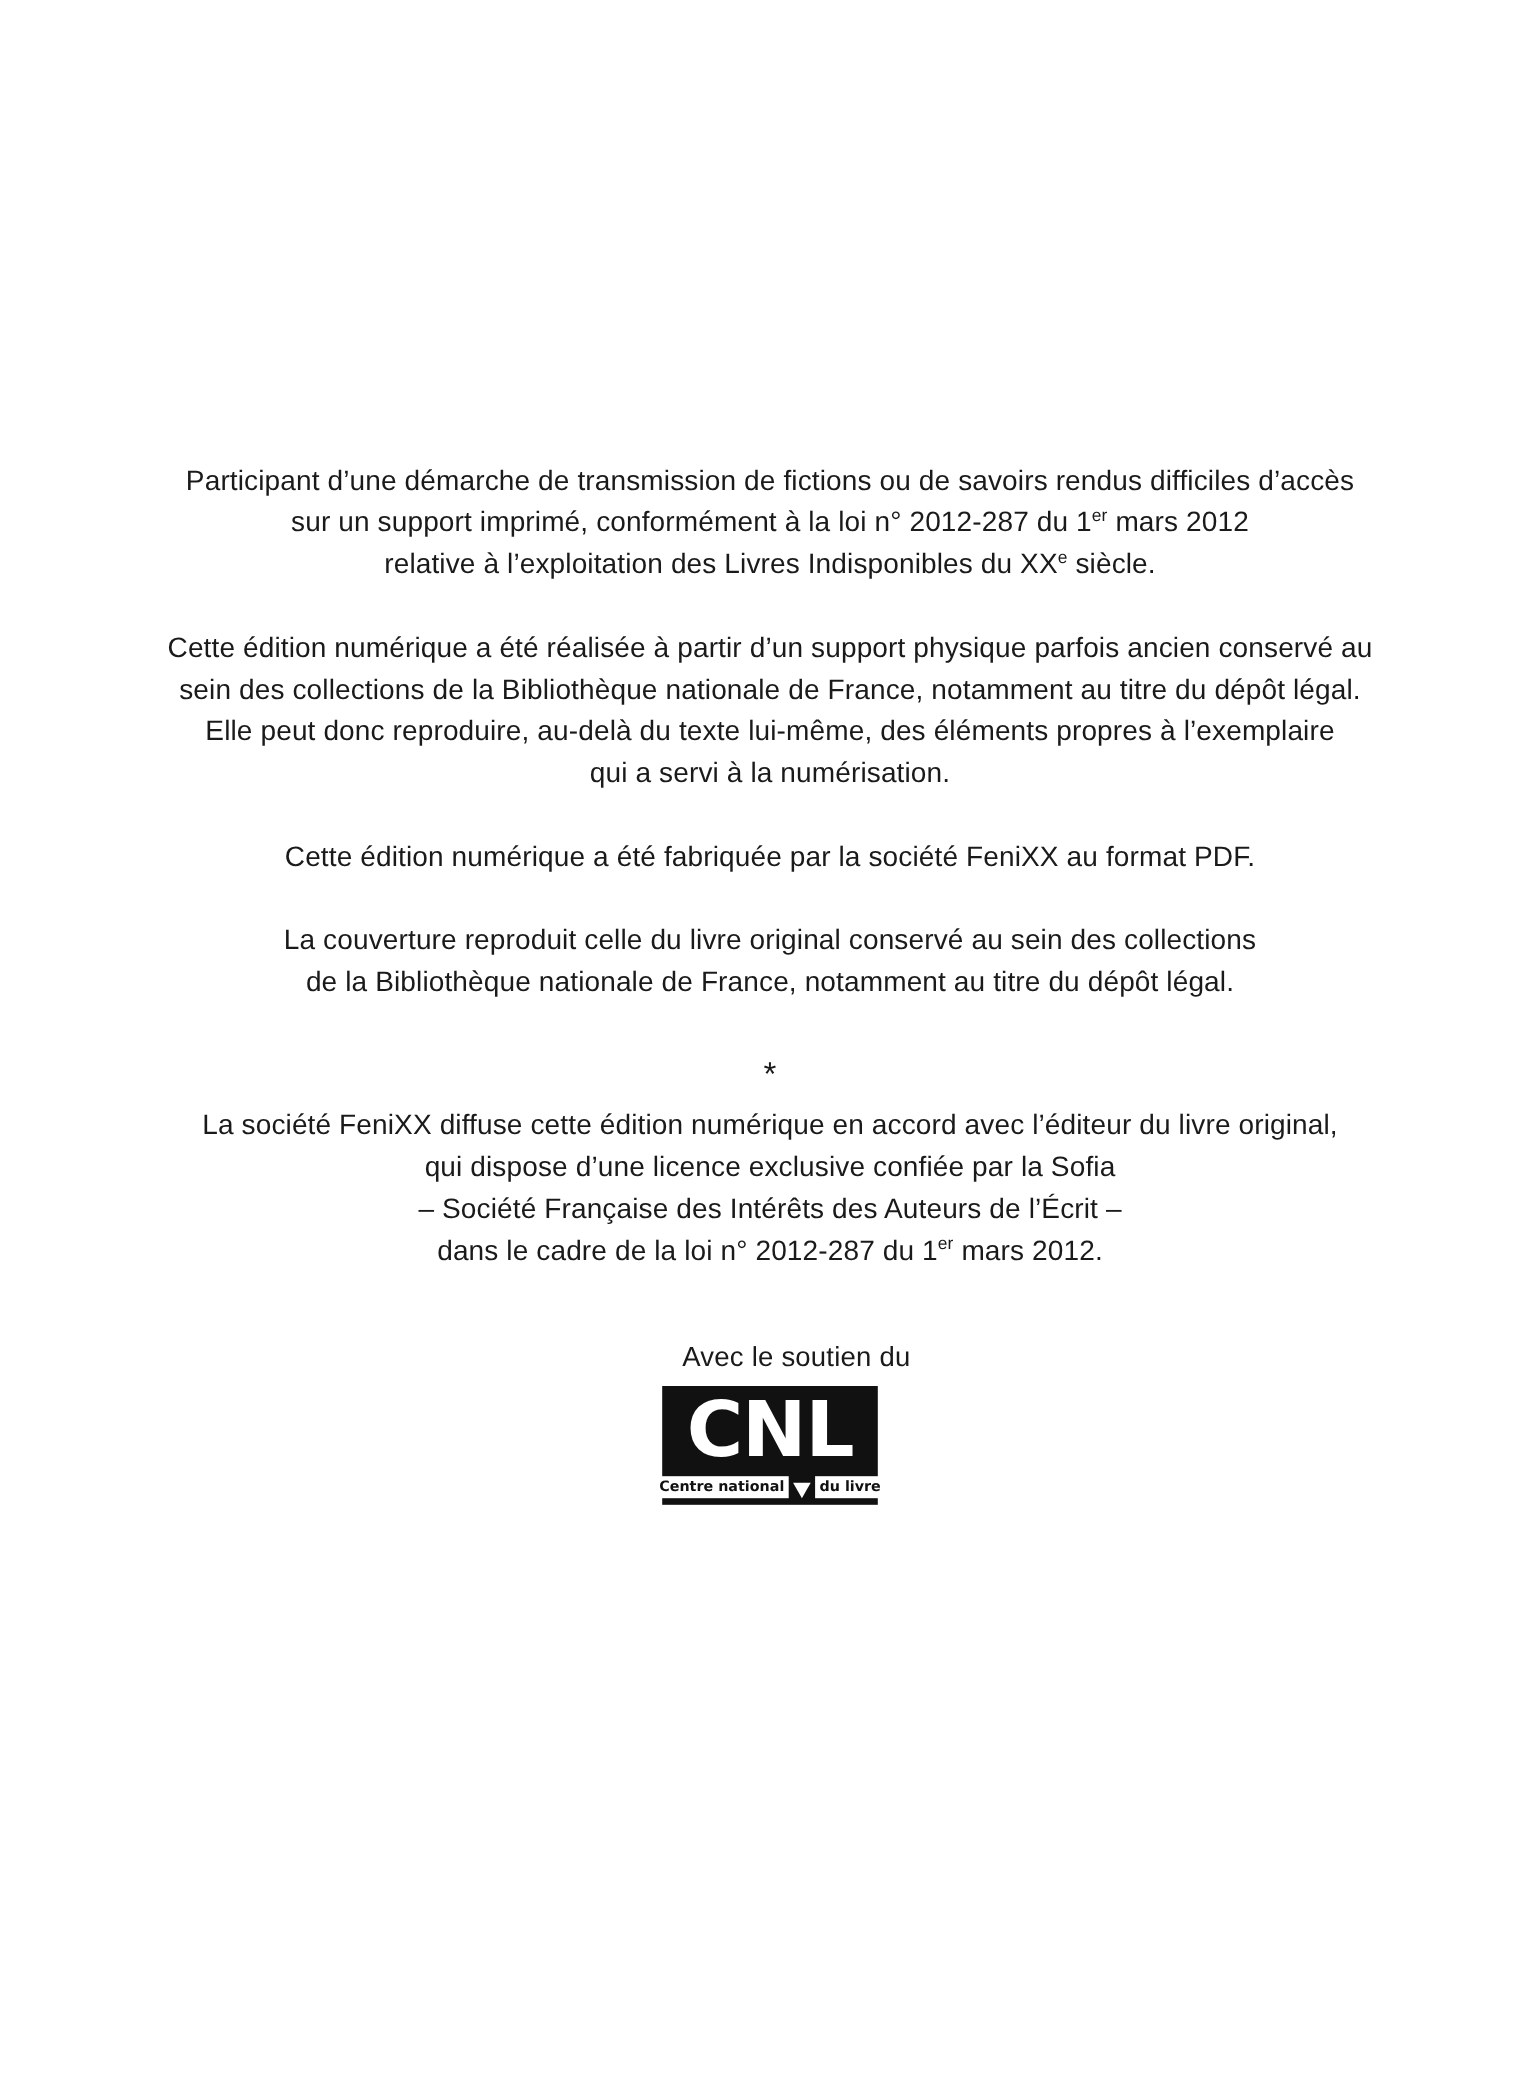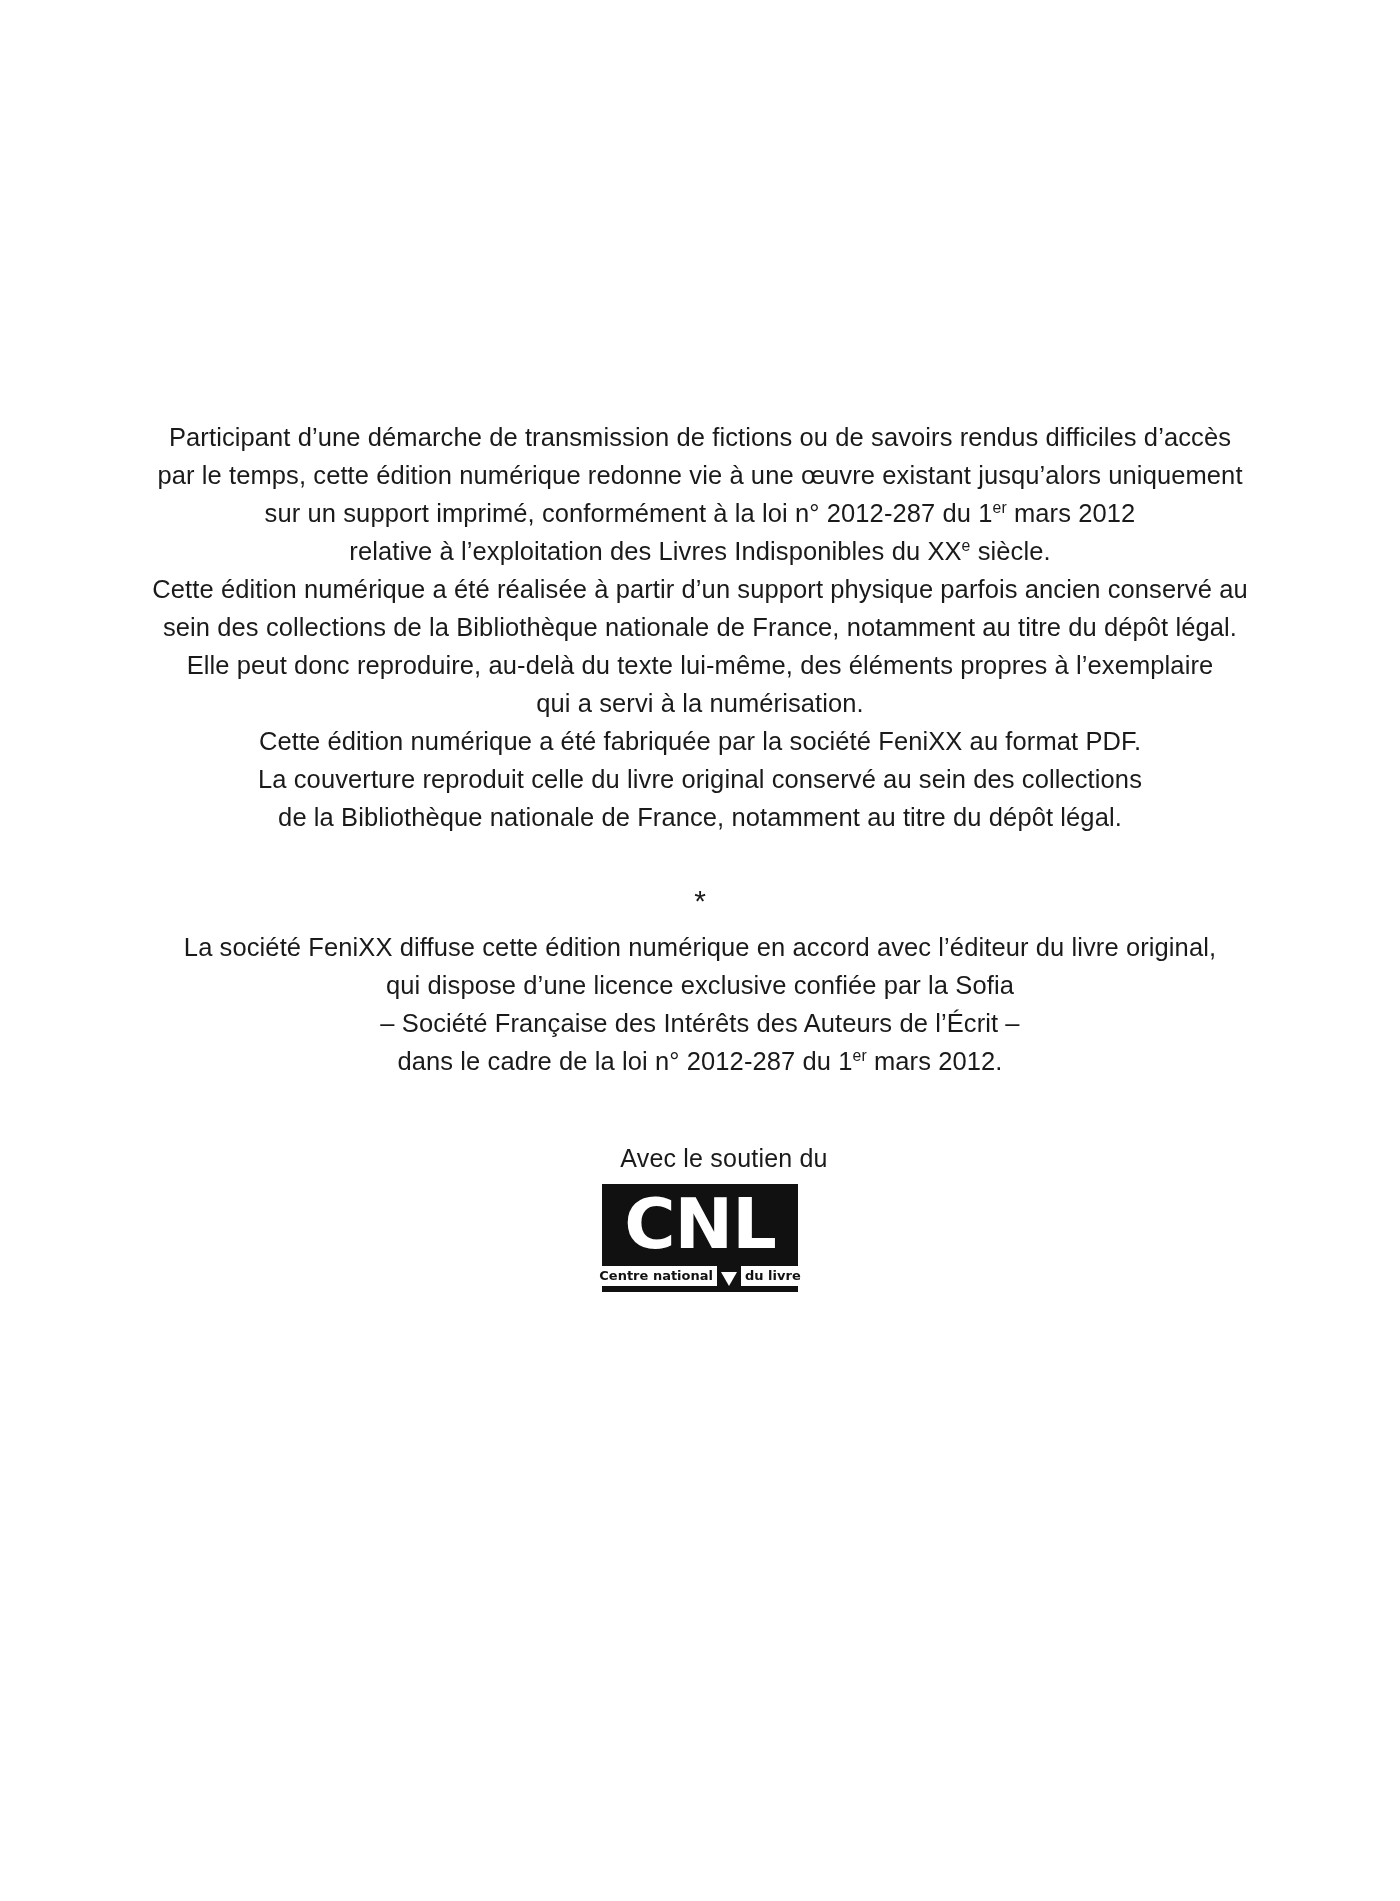--- a/index.html
+++ b/index.html
@@ -32,20 +32,21 @@
   }
   .para {
     font-size: 25.5px;
     line-height: 38px;
     text-align: center;
     margin: 0 auto;
     width: 1160px;
     letter-spacing: 0.1px;
   }
   .para + .para {
+    margin-top: 38px;
   }
   .para .line {
     display: block;
     white-space: nowrap;
   }
   .star {
     display: block;
     text-align: center;
     font-size: 30px;
     line-height: 38px;
@@ -119,21 +120,20 @@
   }
 </style>
 </head>
 <body>
 
 <div class="page">
   <div class="content">
 
     <p class="para">
       <span class="line">Participant d’une démarche de transmission de fictions ou de savoirs rendus difficiles d’accès</span>
-      <span class="line">par le temps, cette édition numérique redonne vie à une œuvre existant jusqu’alors uniquement</span>
       <span class="line">sur un support imprimé, conformément à la loi n° 2012-287 du 1<sup>er</sup> mars 2012</span>
       <span class="line">relative à l’exploitation des Livres Indisponibles du XX<sup>e</sup> siècle.</span>
     </p>
 
     <p class="para">
       <span class="line">Cette édition numérique a été réalisée à partir d’un support physique parfois ancien conservé au</span>
       <span class="line">sein des collections de la Bibliothèque nationale de France, notamment au titre du dépôt légal.</span>
       <span class="line">Elle peut donc reproduire, au-delà du texte lui-même, des éléments propres à l’exemplaire</span>
       <span class="line">qui a servi à la numérisation.</span>
     </p>

